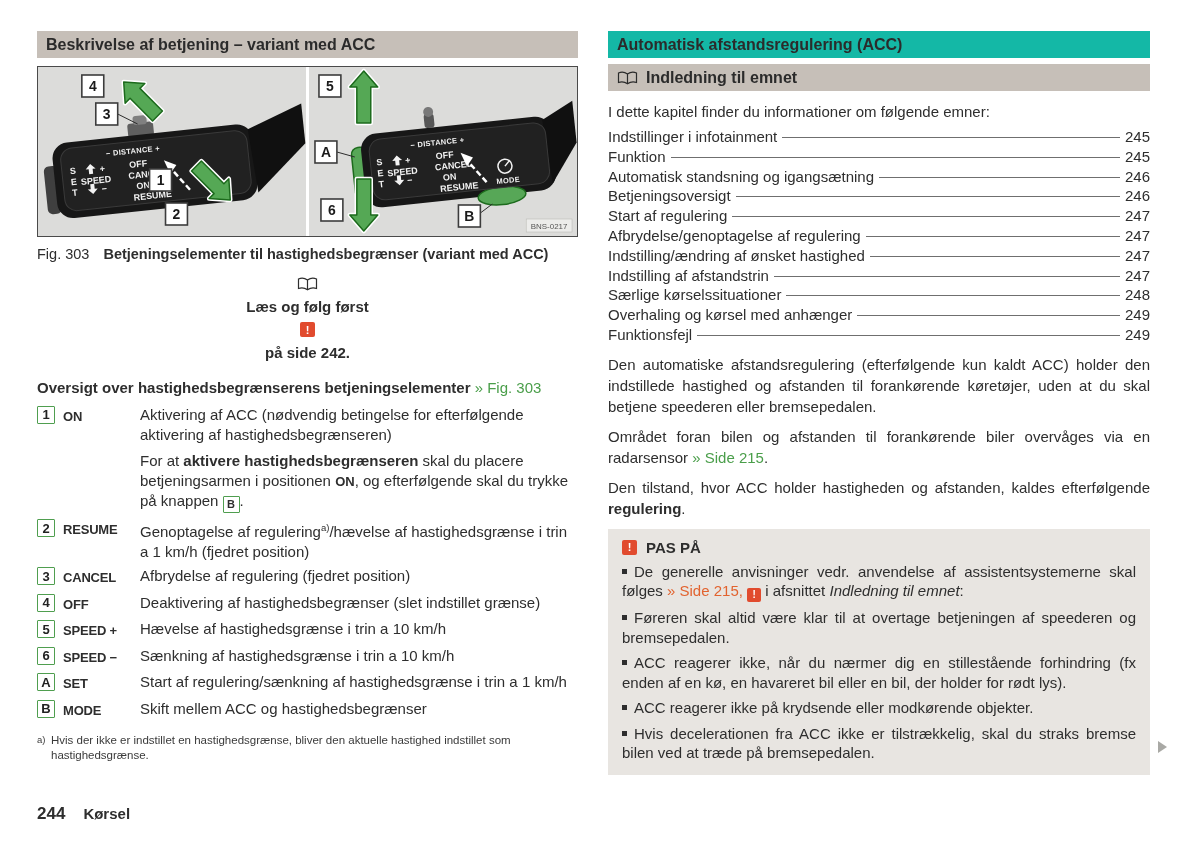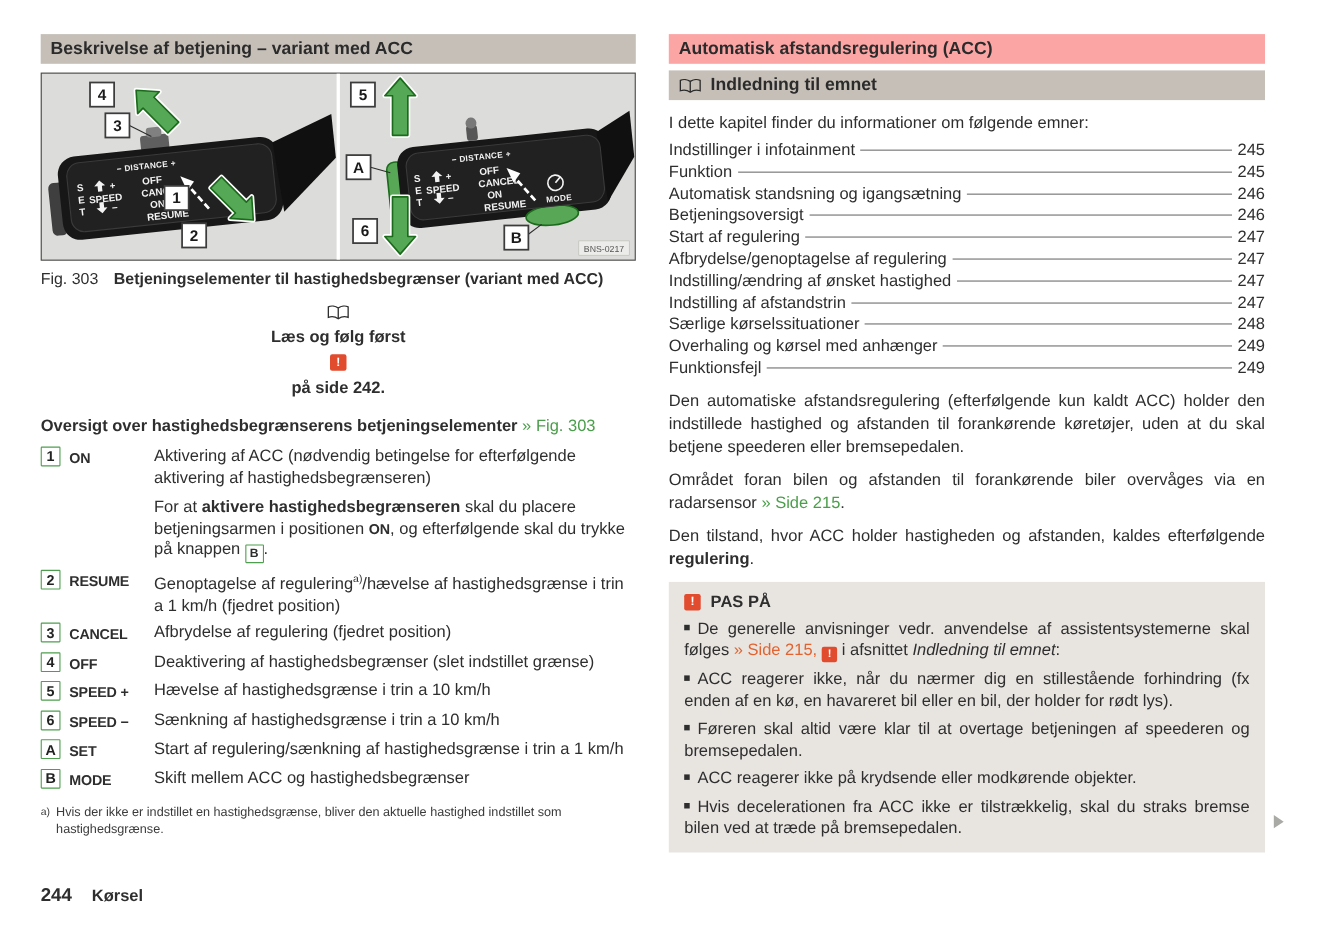--- a/index.html
+++ b/index.html
@@ -9,21 +9,21 @@
     -webkit-font-smoothing:antialiased;
   }
   .page { position:absolute; inset:0; overflow:hidden;padding-left:36px; }
 
   .col { position:absolute; top:31px; }
   .col-left  { left:37px;  width:541px; }
   .col-right { left:608px; width:542px; }
 
   .bar { height:27px; line-height:27px; padding:0 9px; font-weight:bold; font-size:16px; color:#2b2b2b; box-sizing:border-box; }
   .bar-taupe { background:#c6bfb8; }
-  .bar-green { background:#fca5a5; }
+  .bar-green { background:#14b8a6; }
   .bar-icon { display:inline-flex; align-items:center; gap:8px; }
 
   
   .figure-box { margin-top:8px; border:1px solid #4a4a4a; background:#dcdcda; display:flex; height:169px; }
   .fig-panel { flex:1 1 0; position:relative; }
   .fig-panel + .fig-panel { border-left:3px solid #ffffff; }
   .fig-panel svg { display:block; width:100%; height:100%; }
 
   svg text { font-family:"Liberation Sans", sans-serif; }
   .ft  { font-size:9px; font-weight:bold; fill:#f2f2f2; }
@@ -418,22 +418,22 @@
     <div class="warning-box">
       <div class="warning-title">
         <span class="warn-badge">
             <span>!</span>
           </span>
         <span>PAS PÅ</span>
       </div>
       <p><span class="bullet-sq"></span><span>De generelle anvisninger vedr. anvendelse af assistentsystemerne skal følges </span><a class="link-orange" href="#">» Side 215,</a> <span class="warn-badge-inline">
             <span>!</span>
           </span><span> i afsnittet </span><span class="italic">Indledning til emnet</span><span>:</span></p>
+      <p><span class="bullet-sq"></span><span>Føreren skal altid være klar til at overtage betjeningen af speederen og bremsepedalen.</span></p>
       <p><span class="bullet-sq"></span><span>ACC reagerer ikke, når du nærmer dig en stillestående forhindring (fx enden af en kø, en havareret bil eller en bil, der holder for rødt lys).</span></p>
-      <p><span class="bullet-sq"></span><span>Føreren skal altid være klar til at overtage betjeningen af speederen og bremsepedalen.</span></p>
       <p><span class="bullet-sq"></span><span>ACC reagerer ikke på krydsende eller modkørende objekter.</span></p>
       <p><span class="bullet-sq"></span><span>Hvis decelerationen fra ACC ikke er tilstrækkelig, skal du straks bremse bilen ved at træde på bremsepedalen.</span></p>
       <span class="cont-arrow"></span>
     </div>
 
   </div>
 
   <div class="page-footer">
     <span class="num">244</span>
     <span class="sec">Kørsel</span>

